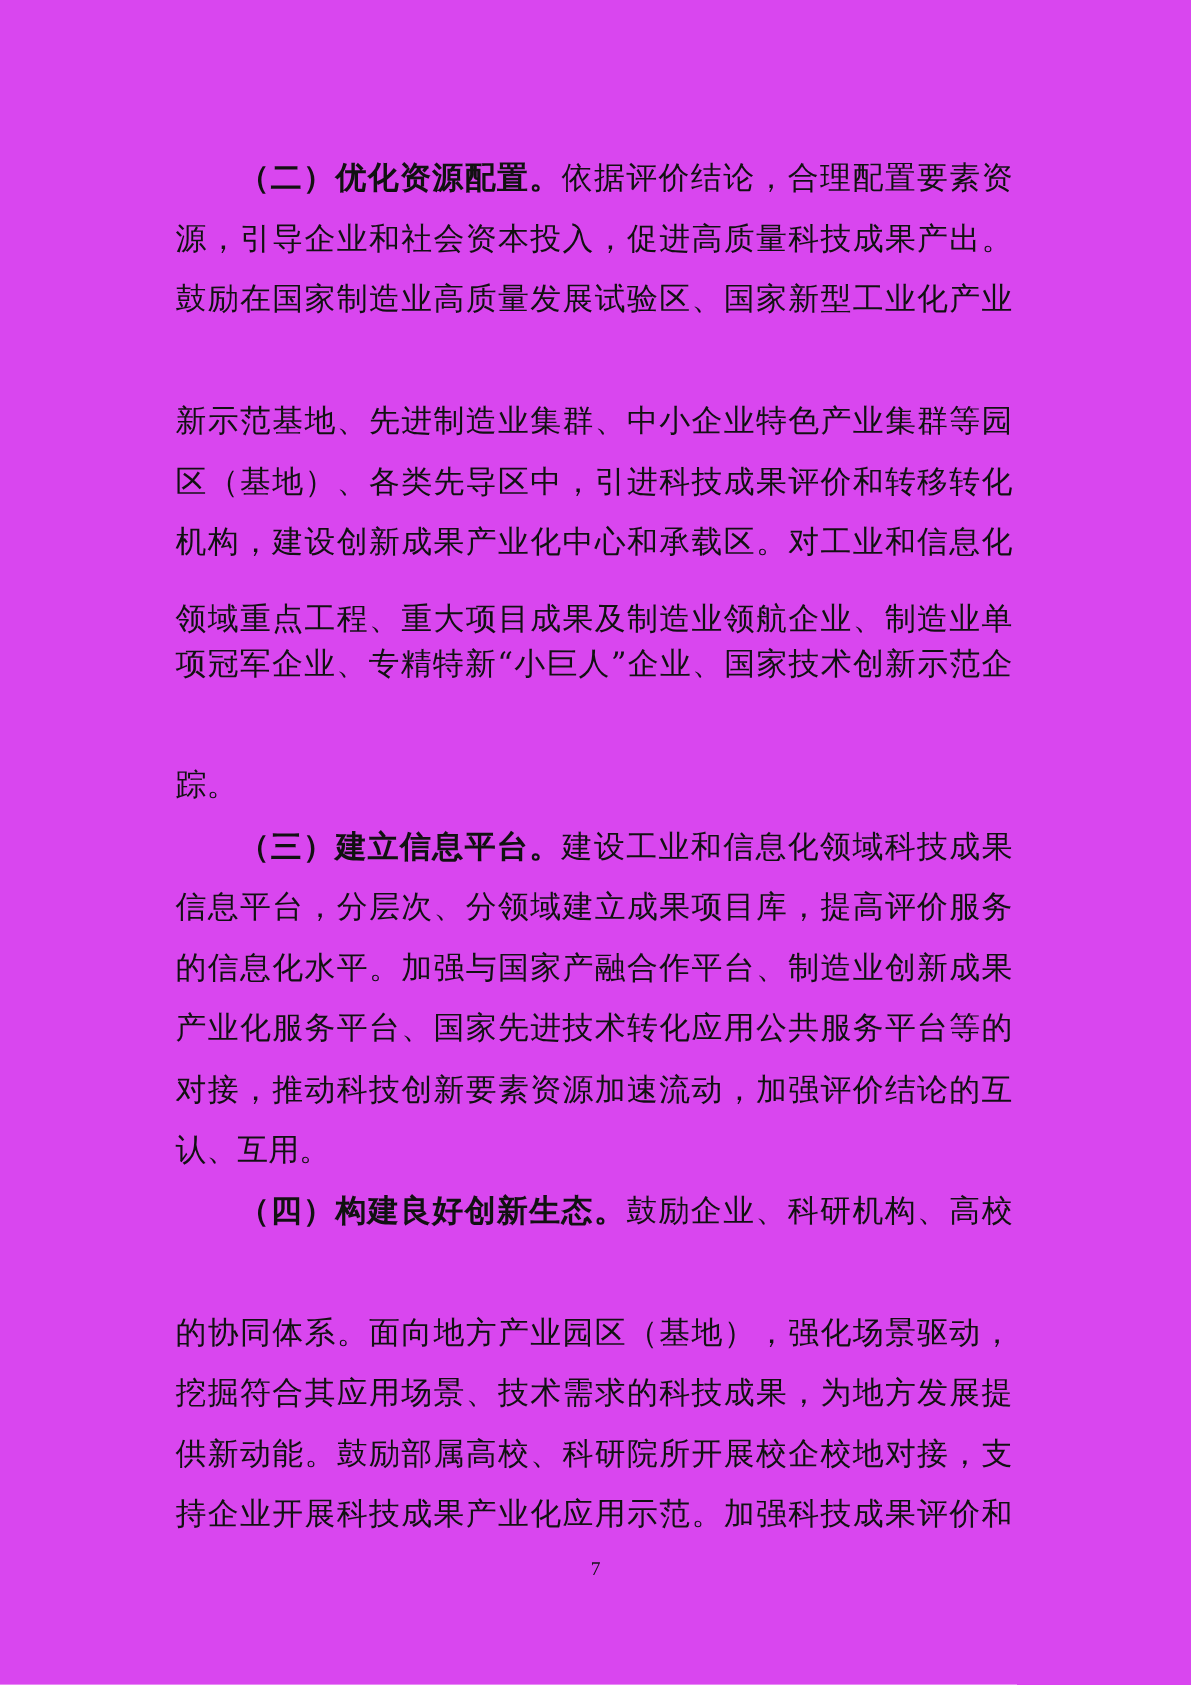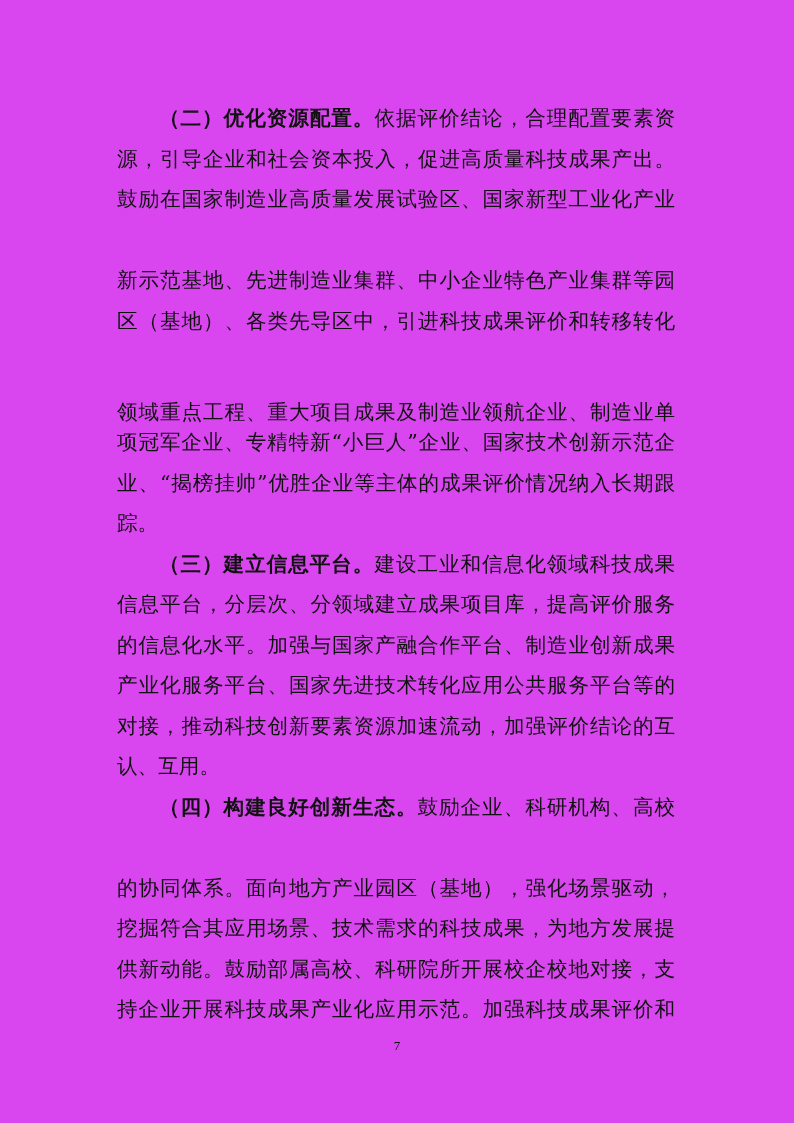--- a/index.html
+++ b/index.html
@@ -18,23 +18,23 @@
 </head>
 <body>
 
 <div class="page">
 
   <div class="line indent" style="top:98px"><span class="b">（二）优化资源配置。</span><span>依据评价结论，合理配置要素资</span></div>
   <div class="line" style="top:139px">源，引导企业和社会资本投入，促进高质量科技成果产出。</div>
   <div class="line" style="top:179px">鼓励在国家制造业高质量发展试验区、国家新型工业化产业</div>
   <div class="line" style="top:260px">新示范基地、先进制造业集群、中小企业特色产业集群等园</div>
   <div class="line" style="top:301px">区（基地）、各类先导区中，引进科技成果评价和转移转化</div>
+  <div class="line" style="top:341px">机构，建设创新成果产业化中心和承载区。对工业和信息化</div>
   <div class="line" style="top:392px">领域重点工程、重大项目成果及制造业领航企业、制造业单</div>
   <div class="line" style="top:422px">项冠军企业、专精特新“小巨人”企业、国家技术创新示范企</div>
-  <div class="line" style="top:463px">业、“揭榜挂帅”优胜企业等主体的成果评价情况纳入长期跟</div>
   <div class="line last" style="top:503px">踪。</div>
 
   <div class="line indent" style="top:544px"><span class="b">（三）建立信息平台。</span><span>建设工业和信息化领域科技成果</span></div>
   <div class="line" style="top:584px">信息平台，分层次、分领域建立成果项目库，提高评价服务</div>
   <div class="line" style="top:625px">的信息化水平。加强与国家产融合作平台、制造业创新成果</div>
   <div class="line" style="top:665px">产业化服务平台、国家先进技术转化应用公共服务平台等的</div>
   <div class="line" style="top:706px">对接，推动科技创新要素资源加速流动，加强评价结论的互</div>
   <div class="line last" style="top:746px">认、互用。</div>
 
   <div class="line indent" style="top:787px"><span class="b">（四）构建良好创新生态。</span><span>鼓励企业、科研机构、高校</span></div>

